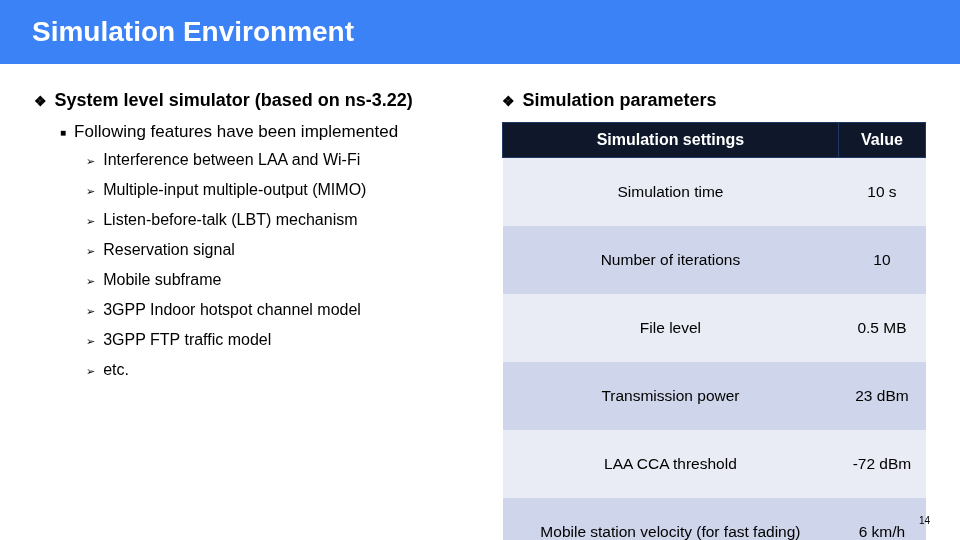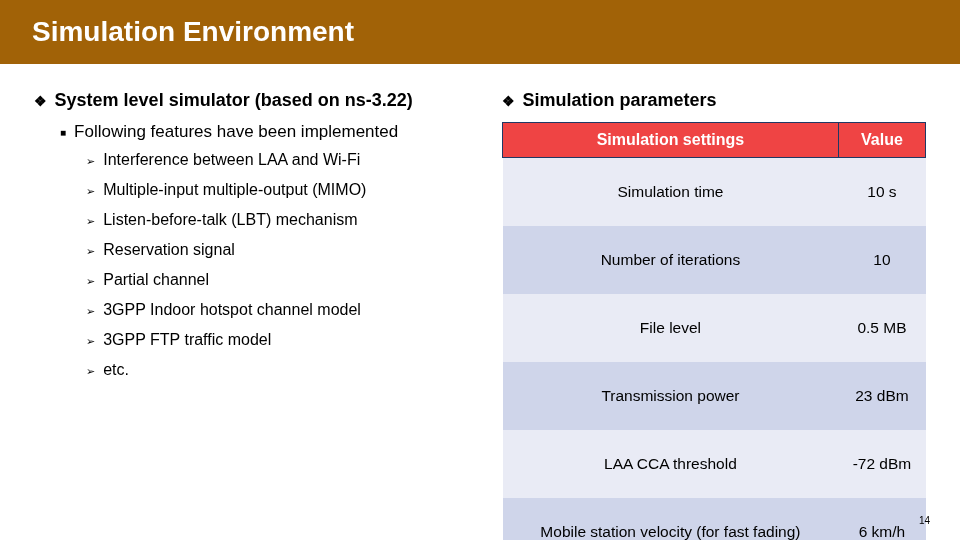--- a/index.html
+++ b/index.html
@@ -1,30 +1,30 @@
 <!DOCTYPE html>
 <html><head>
 <meta charset="utf-8">
 <style>
   * { box-sizing: border-box; margin: 0; padding: 0; }
   html, body { width: 960px; height: 540px; font-family: "Segoe UI", Tahoma, Verdana, sans-serif; background: #ffffff; }
   .slide { position: relative; width: 960px; height: 540px; background: #ffffff; }
-  .title-bar { position: absolute; top: 0; left: 0; width: 960px; height: 64px; background: #a16207; display: flex; align-items: center; padding-left: 32px; }
+  .title-bar { position: absolute; top: 0; left: 0; width: 960px; height: 64px; background: #3b82f6; display: flex; align-items: center; padding-left: 32px; }
   .title-bar h1 { color: #ffffff; font-size: 28px; font-weight: 700; }
   .content { position: absolute; top: 80px; left: 34px; right: 34px; bottom: 40px; display: flex; gap: 18px; }
   .left-col { flex: 0 0 450px; }
   .right-col { flex: 1; }
   .lvl1 { display: flex; align-items: flex-start; gap: 8px; font-size: 18px; font-weight: 700; color: #000; margin-top: 10px; margin-bottom: 10px; }
   .lvl1 .bullet { flex: 0 0 auto; font-size: 14px; line-height: 22px; }
   .lvl2 { display: flex; align-items: flex-start; gap: 8px; font-size: 17px; font-weight: 400; color: #000; margin-left: 26px; margin-top: 10px; margin-bottom: 8px; }
   .lvl2 .bullet { flex: 0 0 auto; font-size: 10px; line-height: 21px; }
   .lvl3 { display: flex; align-items: flex-start; gap: 8px; font-size: 16px; font-weight: 400; color: #000; margin-left: 52px; margin-top: 6px; margin-bottom: 10px; }
   .lvl3 .bullet { flex: 0 0 auto; font-size: 11px; line-height: 20px; }
   .param-table { width: 100%; border-collapse: collapse; margin-top: 10px; }
-  .param-table th { background: #ef4444; color: #ffffff; font-weight: 700; font-size: 16px; padding: 8px 6px; text-align: center; border: 1px solid #1f3864; }
+  .param-table th { background: #0f172a; color: #ffffff; font-weight: 700; font-size: 16px; padding: 8px 6px; text-align: center; border: 1px solid #1f3864; }
   .param-table td { font-size: 15.5px; padding: 25px 6px; text-align: center; color: #000; border: none; }
   .param-table tbody tr:nth-child(odd) td { background: #e9ebf5; }
   .param-table tbody tr:nth-child(even) td { background: #cfd5ea; }
   .page-num { position: absolute; right: 30px; bottom: 14px; font-size: 10px; color: #000; }
 </style>
 </head>
 <body>
 <div class="slide">
 
   <div class="title-bar">
@@ -53,21 +53,21 @@
       <div class="lvl3">
         <span class="bullet">➢</span>
         <span>Listen-before-talk (LBT) mechanism</span>
       </div>
       <div class="lvl3">
         <span class="bullet">➢</span>
         <span>Reservation signal</span>
       </div>
       <div class="lvl3">
         <span class="bullet">➢</span>
-        <span>Partial channel</span>
+        <span>Mobile subframe</span>
       </div>
       <div class="lvl3">
         <span class="bullet">➢</span>
         <span>3GPP Indoor hotspot channel model</span>
       </div>
       <div class="lvl3">
         <span class="bullet">➢</span>
         <span>3GPP FTP traffic model</span>
       </div>
       <div class="lvl3">

